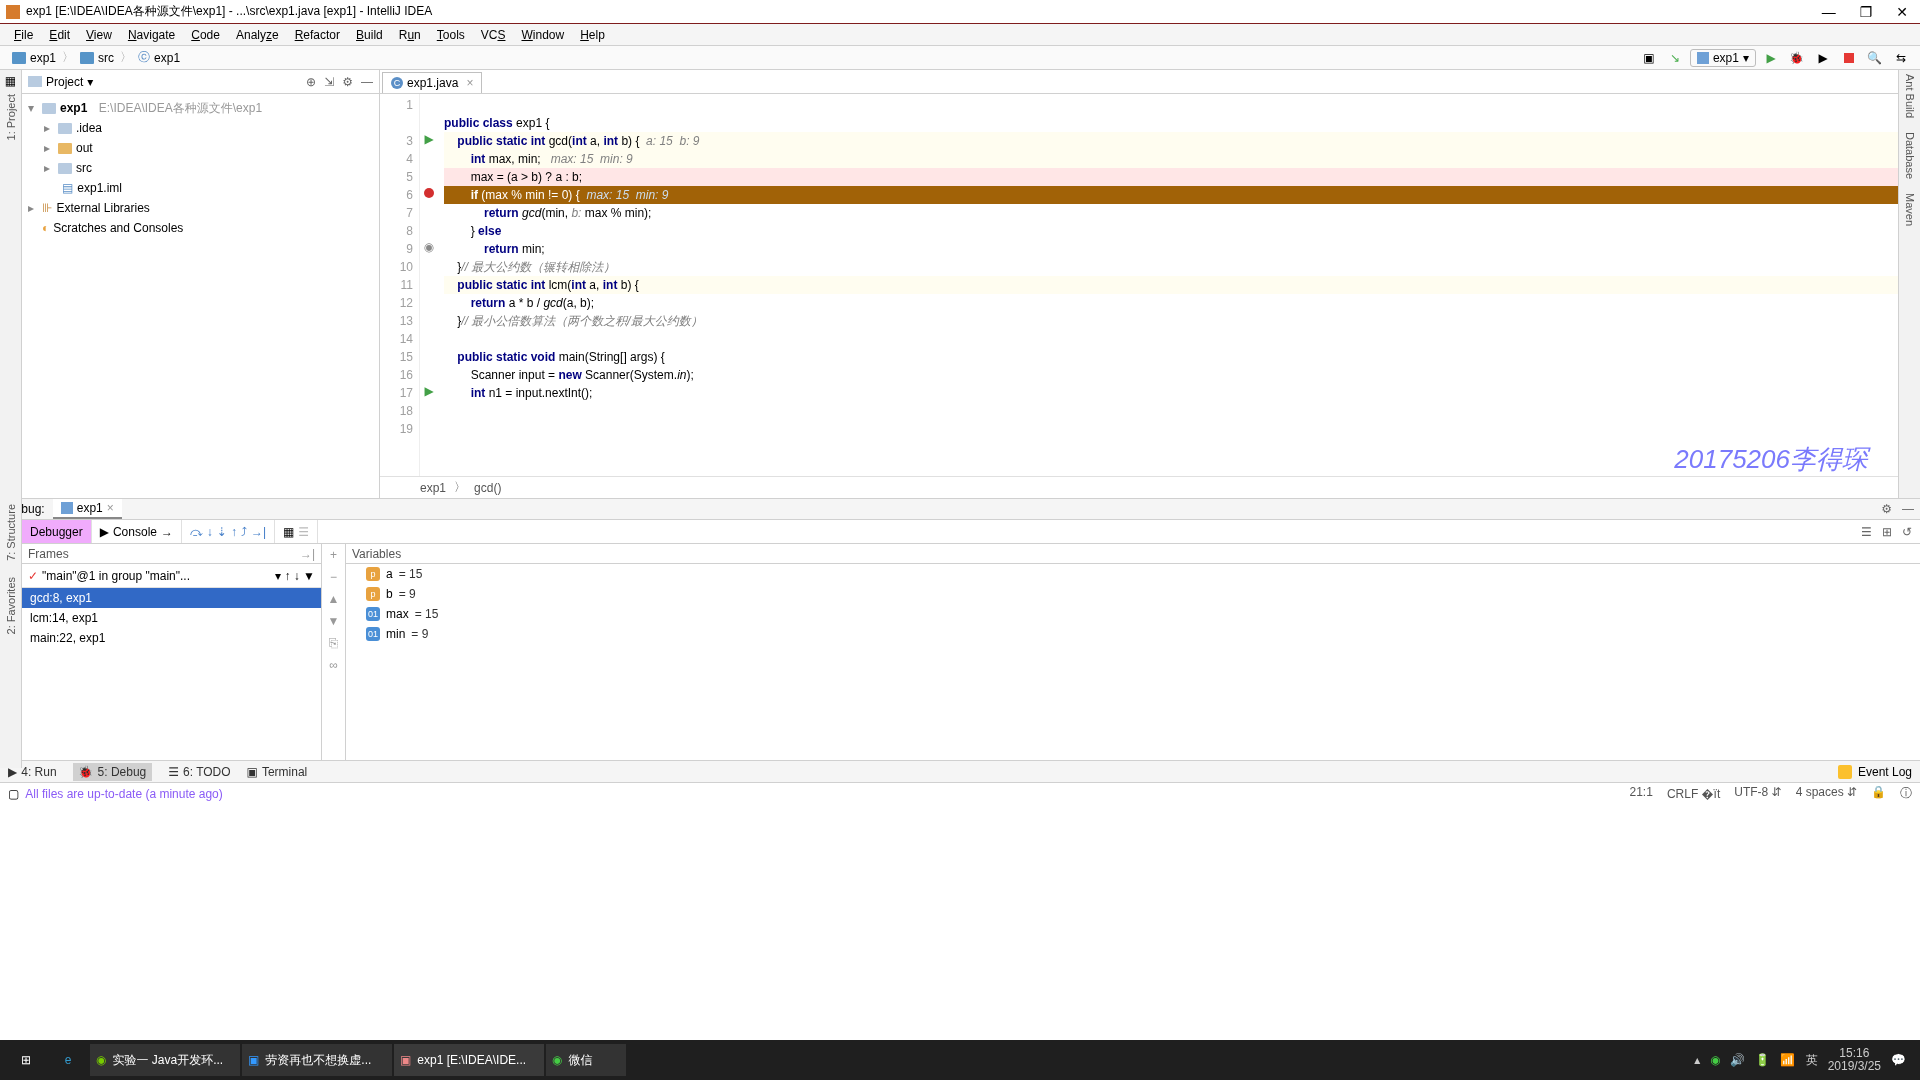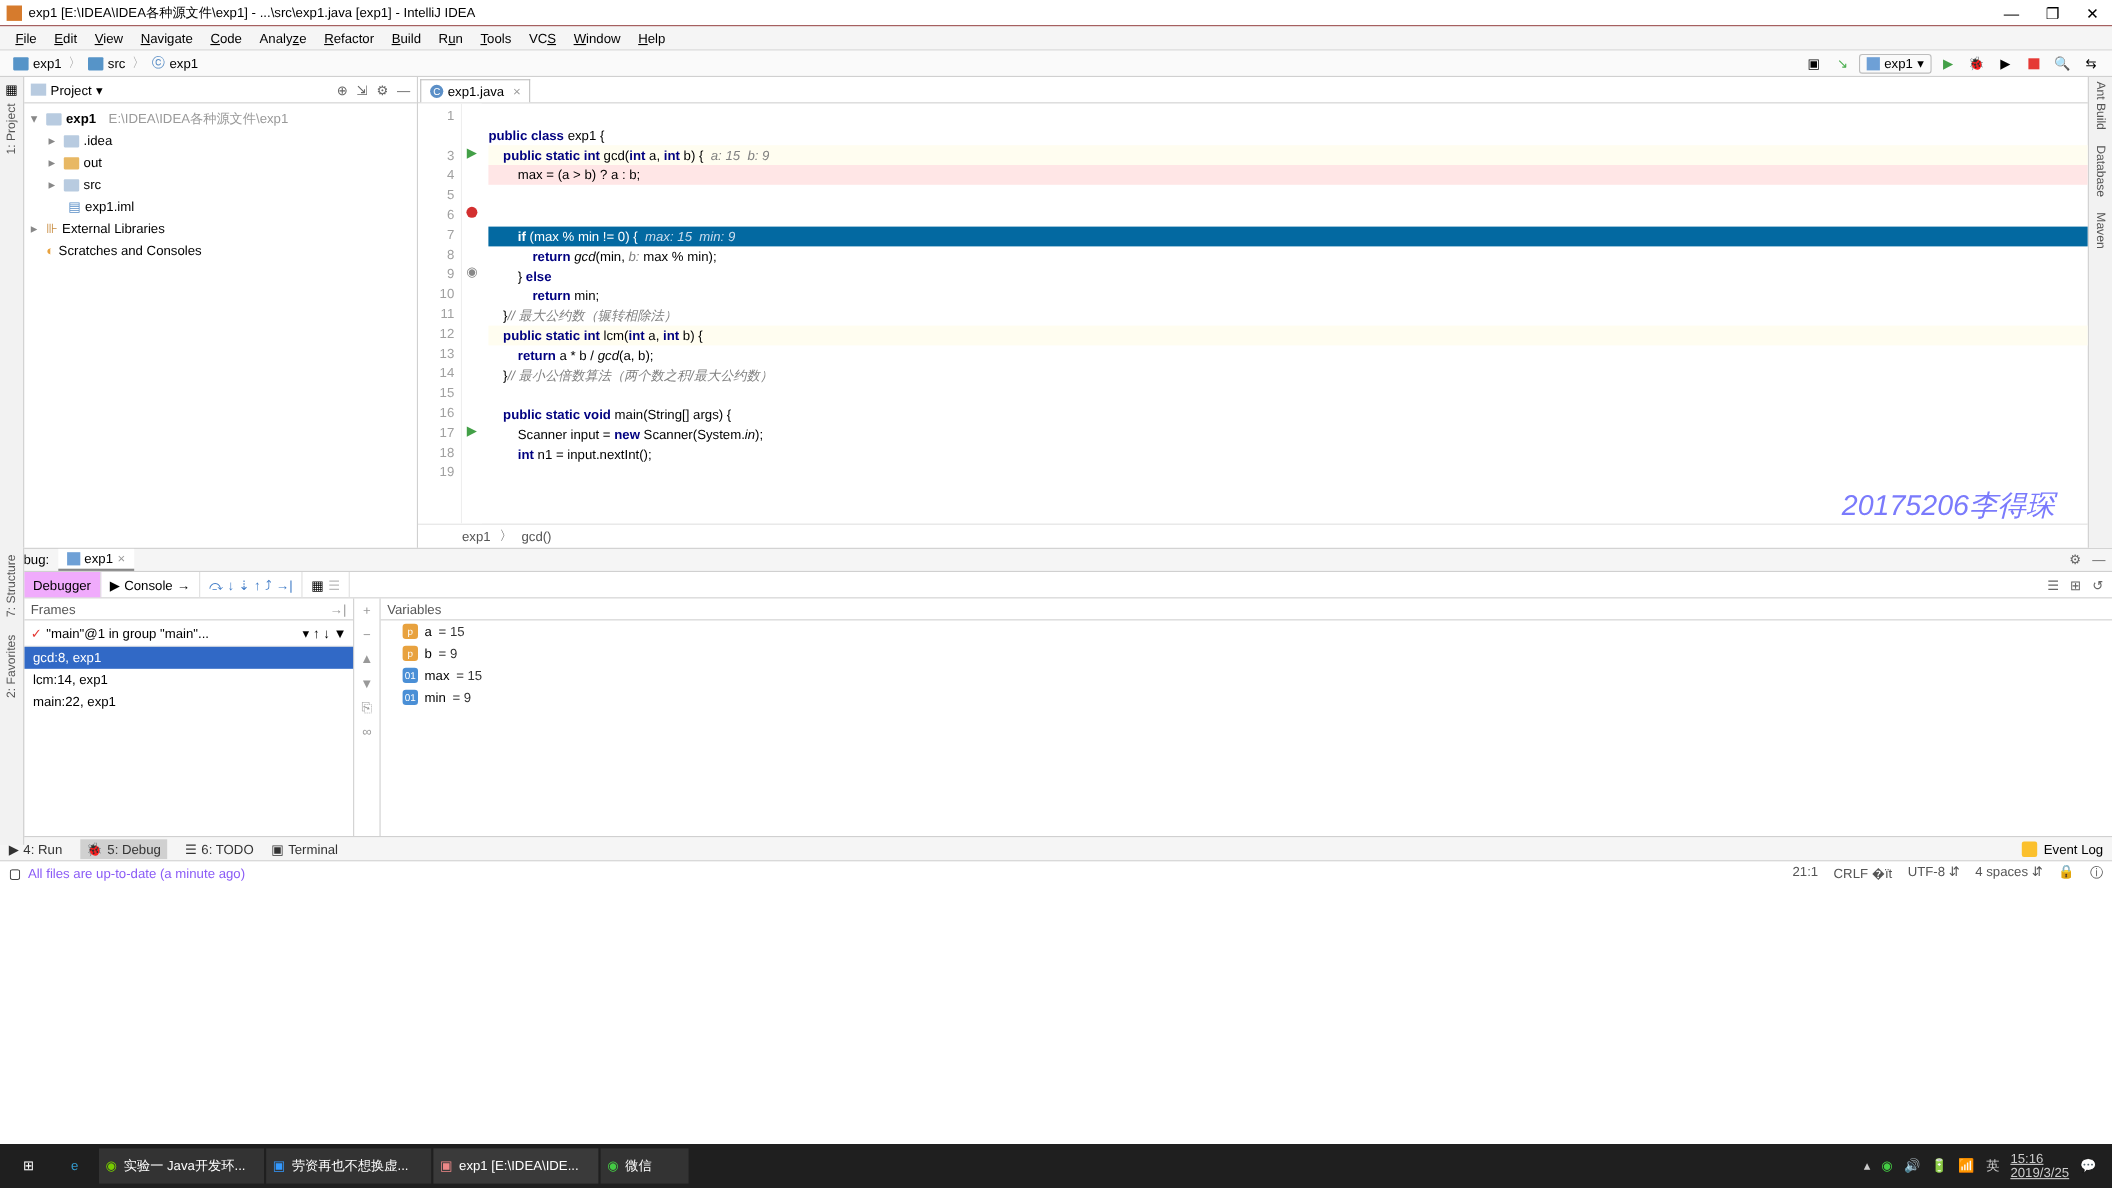--- a/index.html
+++ b/index.html
@@ -54,21 +54,21 @@
 .gicons { width: 18px; background: #fff; }
 .gicons div { height: 18px; display: flex; align-items: center; justify-content: center; }
 .gicons .run { color: #43a047; }
 .gicons .bp { width: 10px; height: 10px; border-radius: 5px; background: #d32f2f; }
 .gicons .cur { color: #888; }
 .lines { flex: 1; padding: 2px 0 0 6px; position: relative; }
 .lines .ln { height: 18px; white-space: pre; }
 .ln .kw { color: #000080; font-weight: bold; }
 .ln .cm { color: #808080; font-style: italic; }
 .ln .fn { font-style: italic; }
-.ln.hl { background: #0369a1; color: #fff; margin-top: 38px; }
+.ln.hl { background: #a16207; color: #fff; }
 .ln.hl .kw { color: #fff; }
 .ln.hl .cm { color: #cde; }
 .ln.bpbg { background: #ffe6e6; }
 .ln.cov { background: #fffdf0; }
 .watermark { position: absolute; right: 30px; bottom: 8px; font-size: 26px; color: #7a7afc; font-style: italic; pointer-events: none; }
 .bcrumb { height: 22px; border-top: 1px solid #e0e0e0; display: flex; align-items: center; padding: 0 40px; color: #555; gap: 8px; }
 
 .right-gutter { width: 22px; background: #f2f2f2; border-left: 1px solid #d0d0d0; display:flex; flex-direction:column; align-items:center; padding-top:4px; gap:14px;}
 .right-gutter .vlabel { writing-mode: vertical-rl; font-size: 11px; color: #555; }
 
@@ -111,21 +111,21 @@
 
 .status { height: 22px; border-top: 1px solid #d0d0d0; display: flex; align-items: center; padding: 0 8px; }
 .status .msg { color: #8b5cf6; }
 .status .right { margin-left: auto; display: flex; gap: 14px; color: #555; }
 
 .taskbar { height: 40px; background: #1f1f1f; display: flex; align-items: center; padding: 0 6px; gap: 2px; position:absolute; bottom:0; left:0; right:0;}
 .taskbar .tb { height: 32px; min-width: 40px; display: flex; align-items: center; justify-content: center; color: #fff; padding: 0 6px; gap:6px;}
 .taskbar .tb.txt { background: #333; min-width: 150px; justify-content: flex-start; font-size: 12px;}
 .taskbar .tb.act { background: #3a3a3a; }
 .taskbar .sys { margin-left: auto; display: flex; align-items: center; gap: 10px; color: #ccc; padding-right: 8px; }
-.taskbar .clock { text-align: left; line-height: 13px; font-size: 11px; text-decoration: underline; }
+.taskbar .clock { text-align: center; line-height: 13px; font-size: 11px; }
 </style>
 </head>
 <body>
 
 <div class="titlebar">
   <span style="width:14px;height:14px;display:inline-block;background:#d67b2d;margin-right:6px;"></span>
   <span class="title">exp1 [E:\IDEA\IDEA各种源文件\exp1] - ...\src\exp1.java [exp1] - IntelliJ IDEA</span>
   <div class="wincontrols">
     <span>—</span>
     <span>❐</span>
@@ -279,20 +279,21 @@
           <div></div>
           <div></div>
         <div class="run">▶</div>
           <div></div>
           <div></div>
       </div>
       <div class="lines">
         <div class="ln"></div>
         <div class="ln"><span class="kw">public class</span> exp1 {</div>
         <div class="ln cov">    <span class="kw">public static int</span> gcd(<span class="kw">int</span> a, <span class="kw">int</span> b) {  <span class="cm">a: 15  b: 9</span></div>
+        <div class="ln cov">        <span class="kw">int</span> max, min;   <span class="cm">max: 15  min: 9</span></div>
         <div class="ln bpbg">        max = (a &gt; b) ? a : b;</div>
         <div class="ln hl">        <span class="kw">if</span> (max % min != 0) {  <span class="cm">max: 15  min: 9</span></div>
         <div class="ln">            <span class="kw">return</span> <span class="fn">gcd</span>(min, <span class="cm">b:</span> max % min);</div>
         <div class="ln">        } <span class="kw">else</span></div>
         <div class="ln">            <span class="kw">return</span> min;</div>
         <div class="ln">    }<span class="cm">// 最大公约数（辗转相除法）</span></div>
         <div class="ln cov">    <span class="kw">public static int</span> lcm(<span class="kw">int</span> a, <span class="kw">int</span> b) {</div>
         <div class="ln">        <span class="kw">return</span> a * b / <span class="fn">gcd</span>(a, b);</div>
         <div class="ln">    }<span class="cm">// 最小公倍数算法（两个数之积/最大公约数）</span></div>
         <div class="ln"></div>

